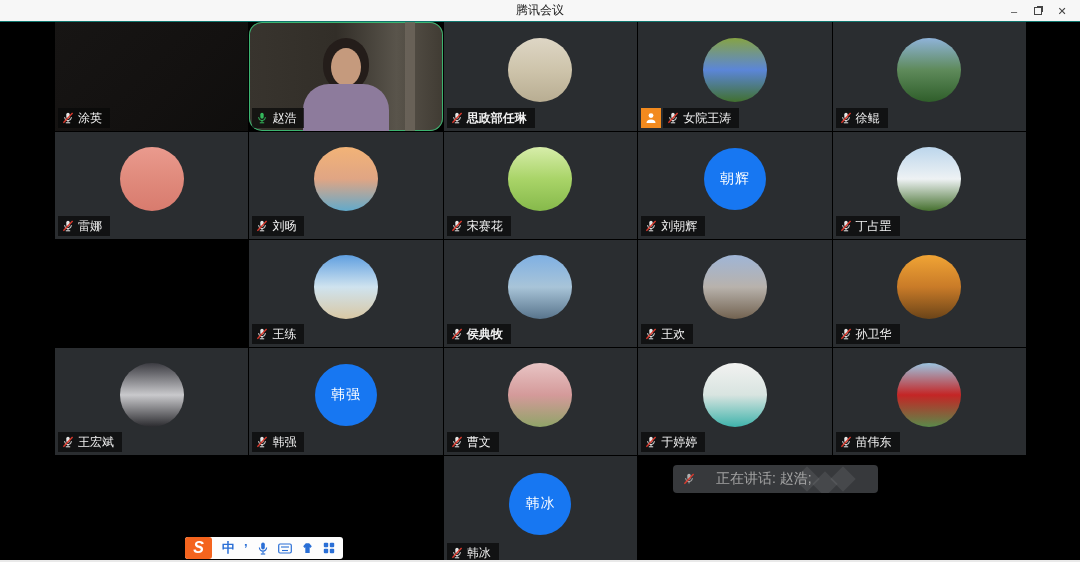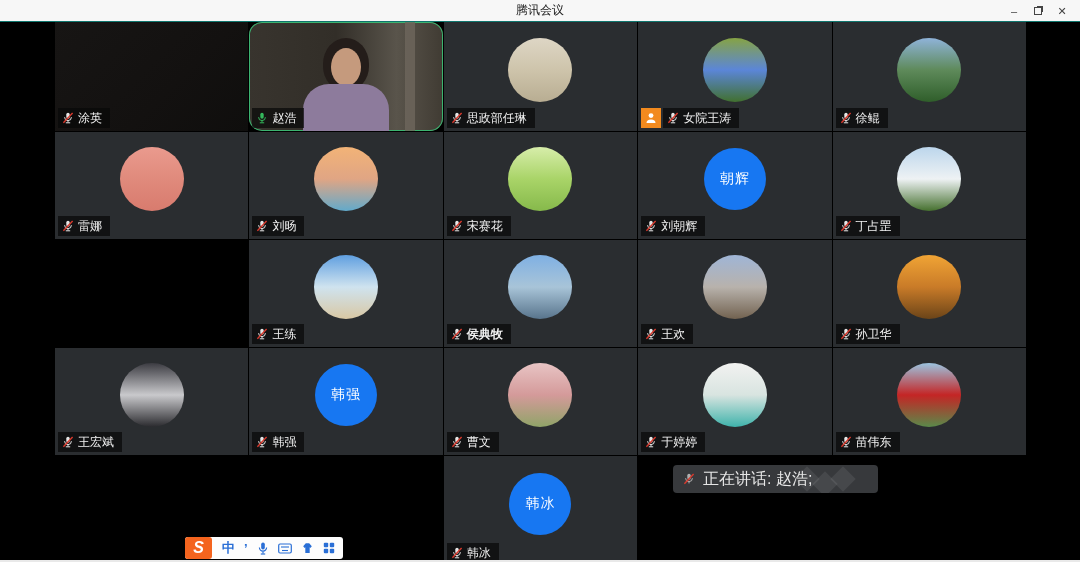--- a/index.html
+++ b/index.html
@@ -47,21 +47,21 @@
     display:flex; align-items:center; justify-content:center; margin-right:2px; }
   .nametag { display:flex; align-items:center; gap:4px; height:20px;
     background:rgba(8,8,8,.72); padding:0 8px 0 4px; }
   .pname { font-size:12px; color:#f2f2f2; white-space:nowrap; }
   .mic { display:flex; align-items:center; }
 
   
   .toast { position:absolute; left:673px; top:465px; width:205px; height:28px;
     background:rgba(58,61,64,.94); border-radius:4px; z-index:20;
     display:flex; align-items:center; gap:8px; padding:0 10px; overflow:hidden; }
-  .toast-text { font-size:16px; color:#e5e5e5; white-space:nowrap; }
+  .toast-text { font-size:14px; color:#a3a3a3; white-space:nowrap;margin-left:13px; }
   .wm { position:absolute; width:18px; height:18px; background:rgba(255,255,255,.08);
     transform:rotate(45deg); top:5px; }
   .wm1 { right:62px; } .wm2 { right:44px; top:10px; } .wm3 { right:26px; }
 
   
   .ime { position:absolute; left:185px; top:537px; height:22px; z-index:25;
     background:#fdfdfd; border-radius:3px; display:flex; align-items:center;
     padding-right:8px; gap:9px; box-shadow:0 1px 3px rgba(0,0,0,.45); }
   .ime-logo { width:27px; height:22px; background:var(--ime-orange,#f4641e); border-radius:3px;
     color:#fff; font-weight:bold; font-style:italic; font-size:16px;
@@ -125,21 +125,21 @@
             <path d="M2.6 5.2 a3.4 3.4 0 0 0 6.8 0" fill="none" stroke="#34b85c" stroke-width="1"></path>
             <line x1="6" y1="8.8" x2="6" y2="10.4" stroke="#34b85c" stroke-width="1"></line>
             <line x1="3.8" y1="10.8" x2="8.2" y2="10.8" stroke="#34b85c" stroke-width="1"></line>
           </svg>
         </span>
         <span class="pname">赵浩</span>
       </span>
     </div>
   </div>
 
-  <div class="tile" style="grid-area: 1 / 3;">
+  <div class="tile" style="grid-area: 1 / 3; font-weight: bold;">
     <div class="avatar photo" style="background: linear-gradient(rgb(222, 214, 197), rgb(206, 196, 171), rgb(184, 173, 146));"></div>
     <div class="tagrow">
 
       <span class="nametag">
         <span class="mic mic-muted">
           <svg width="12" height="12" viewBox="0 0 12 12">
             <rect x="4.3" y="0.8" width="3.4" height="6" rx="1.7" fill="#e6e6e6"></rect>
             <path d="M2.6 5.2 a3.4 3.4 0 0 0 6.8 0" fill="none" stroke="#e6e6e6" stroke-width="1"></path>
             <line x1="6" y1="8.8" x2="6" y2="10.4" stroke="#e6e6e6" stroke-width="1"></line>
             <line x1="3.8" y1="10.8" x2="8.2" y2="10.8" stroke="#e6e6e6" stroke-width="1"></line>

